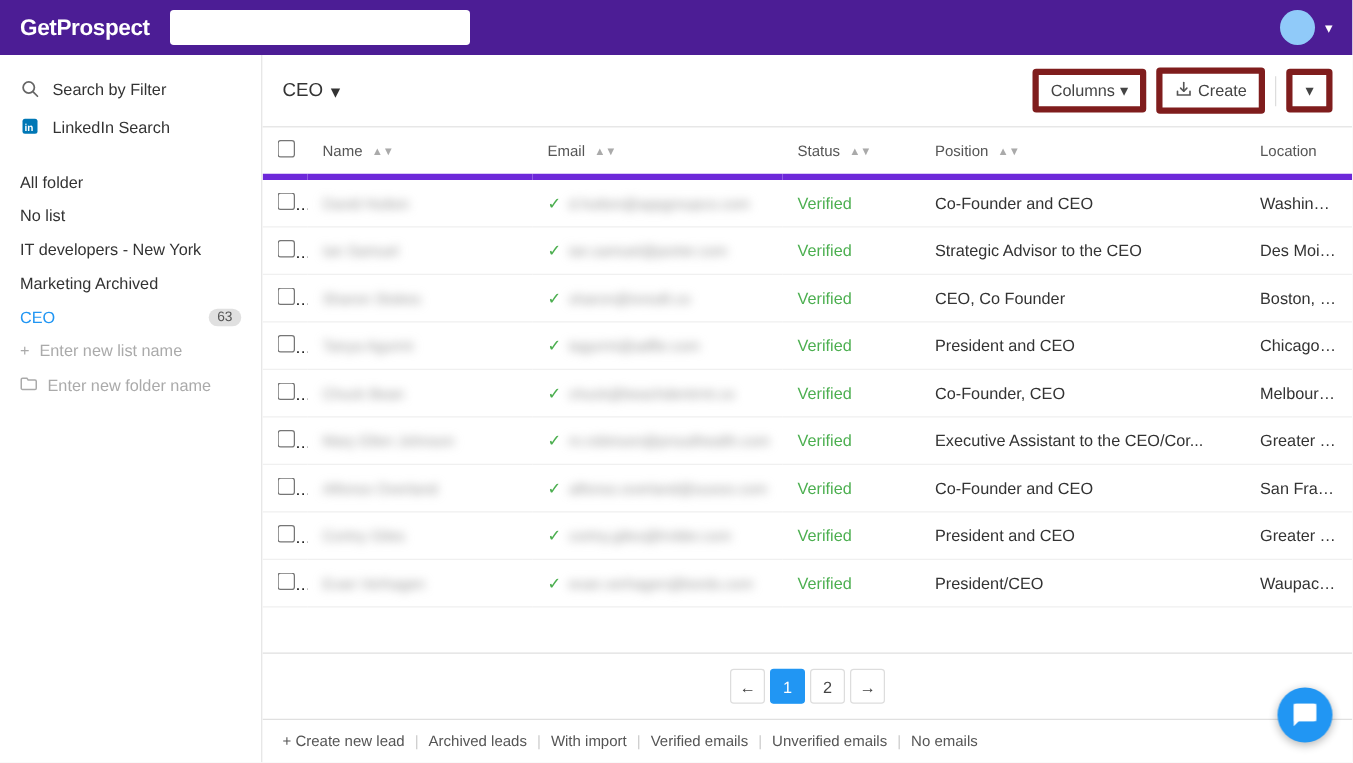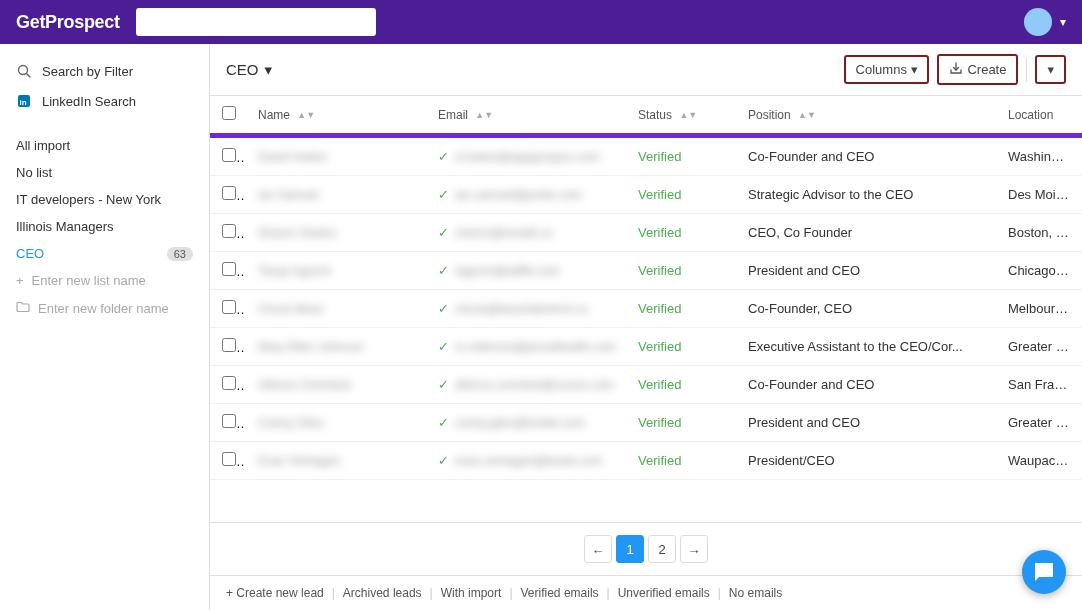--- a/index.html
+++ b/index.html
@@ -164,21 +164,21 @@
     .content-actions {
       display: flex;
       align-items: center;
       gap: 8px;
     }
     .columns-btn, .export-btn {
       display: flex;
       align-items: center;
       gap: 4px;
       padding: 5px 10px;
-      border: 2px solid #7f1d1d;
+      border: 5px solid #7f1d1d;
       border-radius: 3px;
       background: white;
       font-size: 13px;
       cursor: pointer;
       color: #444;
     }
     .separator-btn {
       width: 1px;
       height: 24px;
       background: #ddd;
@@ -372,29 +372,29 @@
             <text x="2.5" y="10.5" font-size="8" fill="white" font-family="sans-serif" font-weight="bold">in</text>
           </svg>
       </span>
       <span>LinkedIn Search</span>
     </div>
 
 
 
     <div class="sidebar-divider"></div>
 
-    <div class="sidebar-section-label">All import</div>
+    <div class="sidebar-section-label">All folder</div>
     <div class="sidebar-list-item">
       <span>No list</span>
     </div>
     <div class="sidebar-list-item">
       <span>IT developers - New York</span>
     </div>
     <div class="sidebar-list-item">
-      <span>Illinois Managers</span>
+      <span>Marketing Archived</span>
     </div>
     <div class="sidebar-list-item active">
       <span>CEO</span>
       <span class="sidebar-badge">63</span>
     </div>
 
     <div class="sidebar-add-item">
       <span>+</span>
       <input type="text" placeholder="Enter new list name" style="">
     </div>

